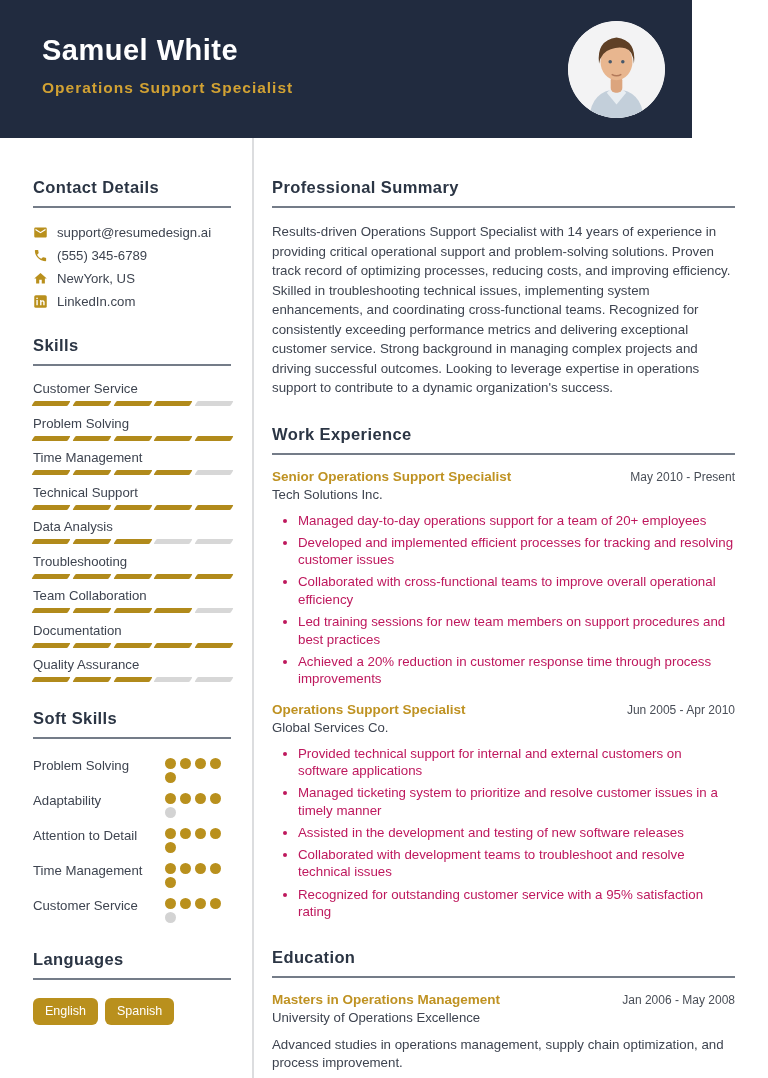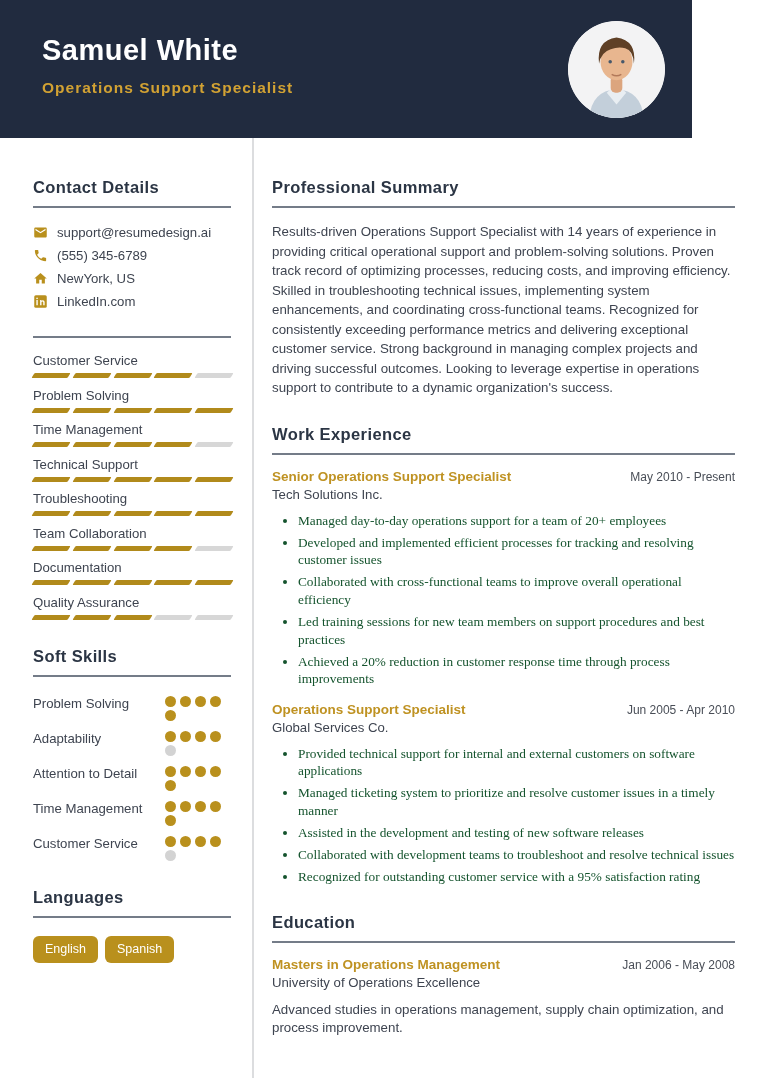--- a/index.html
+++ b/index.html
@@ -83,21 +83,21 @@
   
   .summary-text { margin-top:14px; font-size:13.3px; line-height:1.47; color:#3e4450; }
 
   .jobs { margin-top:6px; }
   .job { margin-top:14px; }
   .job-head { display:flex; justify-content:space-between; align-items:baseline; }
   .job-role { color:#bf9222; font-size:13.5px; font-weight:bold; }
   .job-dates { color:#494e57; font-size:12px; white-space:nowrap; padding-left:10px; }
   .job-company { font-size:13.2px; color:#3e4450; margin-top:3px; }
   .bullets { margin:10px 0 0 26px; }
-  .bullets li { font-size:13.3px; line-height:1.32; color:#14532d; margin-bottom:4.5px;font-family:Liberation Serif, serif; }
+  .bullets li { font-size:13.3px; line-height:1.32; color:#be185d; margin-bottom:4.5px; }
 
   .edu { margin-top:14px; }
   .edu-school { font-size:13.2px; color:#3e4450; margin-top:3px; }
   .edu-desc { font-size:13.3px; line-height:1.4; color:#3e4450; margin-top:11px; }
 </style>
 </head>
 <body>
 
 <div class="page">
 
@@ -157,20 +157,21 @@
                   <rect x="2" y="2" width="20" height="20" rx="2.5" fill="#b9901d"></rect>
                   <path fill="#fff" d="M7.6 9.4H5.4V18h2.2V9.4zM6.5 8.3c.73 0 1.3-.58 1.3-1.3 0-.72-.57-1.3-1.3-1.3-.72 0-1.3.58-1.3 1.3 0 .72.58 1.3 1.3 1.3zM18.6 13.1c0-2.1-1.1-3.3-2.9-3.3-1 0-1.7.5-2.1 1.2V9.4h-2.2V18h2.2v-4.6c0-1 .5-1.6 1.4-1.6.9 0 1.4.6 1.4 1.6V18h2.2v-4.9z"></path>
                 </svg>
               </span>
               <span class="contact-text">LinkedIn.com</span>
             </div>
           </div>
       </section>
 
       <section>
+        <div class="sec-title">Skills</div>
         <hr class="rule">
         <div class="skills-list" id="skills-list">
             <div class="skill-item">
               <div class="skill-label">Customer Service</div>
               <div class="skill-bar">
                 <span class="skill-seg filled"></span>
                 <span class="skill-seg filled"></span>
                 <span class="skill-seg filled"></span>
                 <span class="skill-seg filled"></span>
                 <span class="skill-seg"></span>
@@ -197,20 +198,30 @@
               </div>
             </div>
             <div class="skill-item">
               <div class="skill-label">Technical Support</div>
               <div class="skill-bar">
                 <span class="skill-seg filled"></span>
                 <span class="skill-seg filled"></span>
                 <span class="skill-seg filled"></span>
                 <span class="skill-seg filled"></span>
                 <span class="skill-seg filled"></span>
+              </div>
+            </div>
+            <div class="skill-item">
+              <div class="skill-label">Data Analysis</div>
+              <div class="skill-bar">
+                <span class="skill-seg filled"></span>
+                <span class="skill-seg filled"></span>
+                <span class="skill-seg filled"></span>
+                <span class="skill-seg"></span>
+                <span class="skill-seg"></span>
               </div>
             </div>
             <div class="skill-item">
               <div class="skill-label">Troubleshooting</div>
               <div class="skill-bar">
                 <span class="skill-seg filled"></span>
                 <span class="skill-seg filled"></span>
                 <span class="skill-seg filled"></span>
                 <span class="skill-seg filled"></span>
                 <span class="skill-seg filled"></span>

